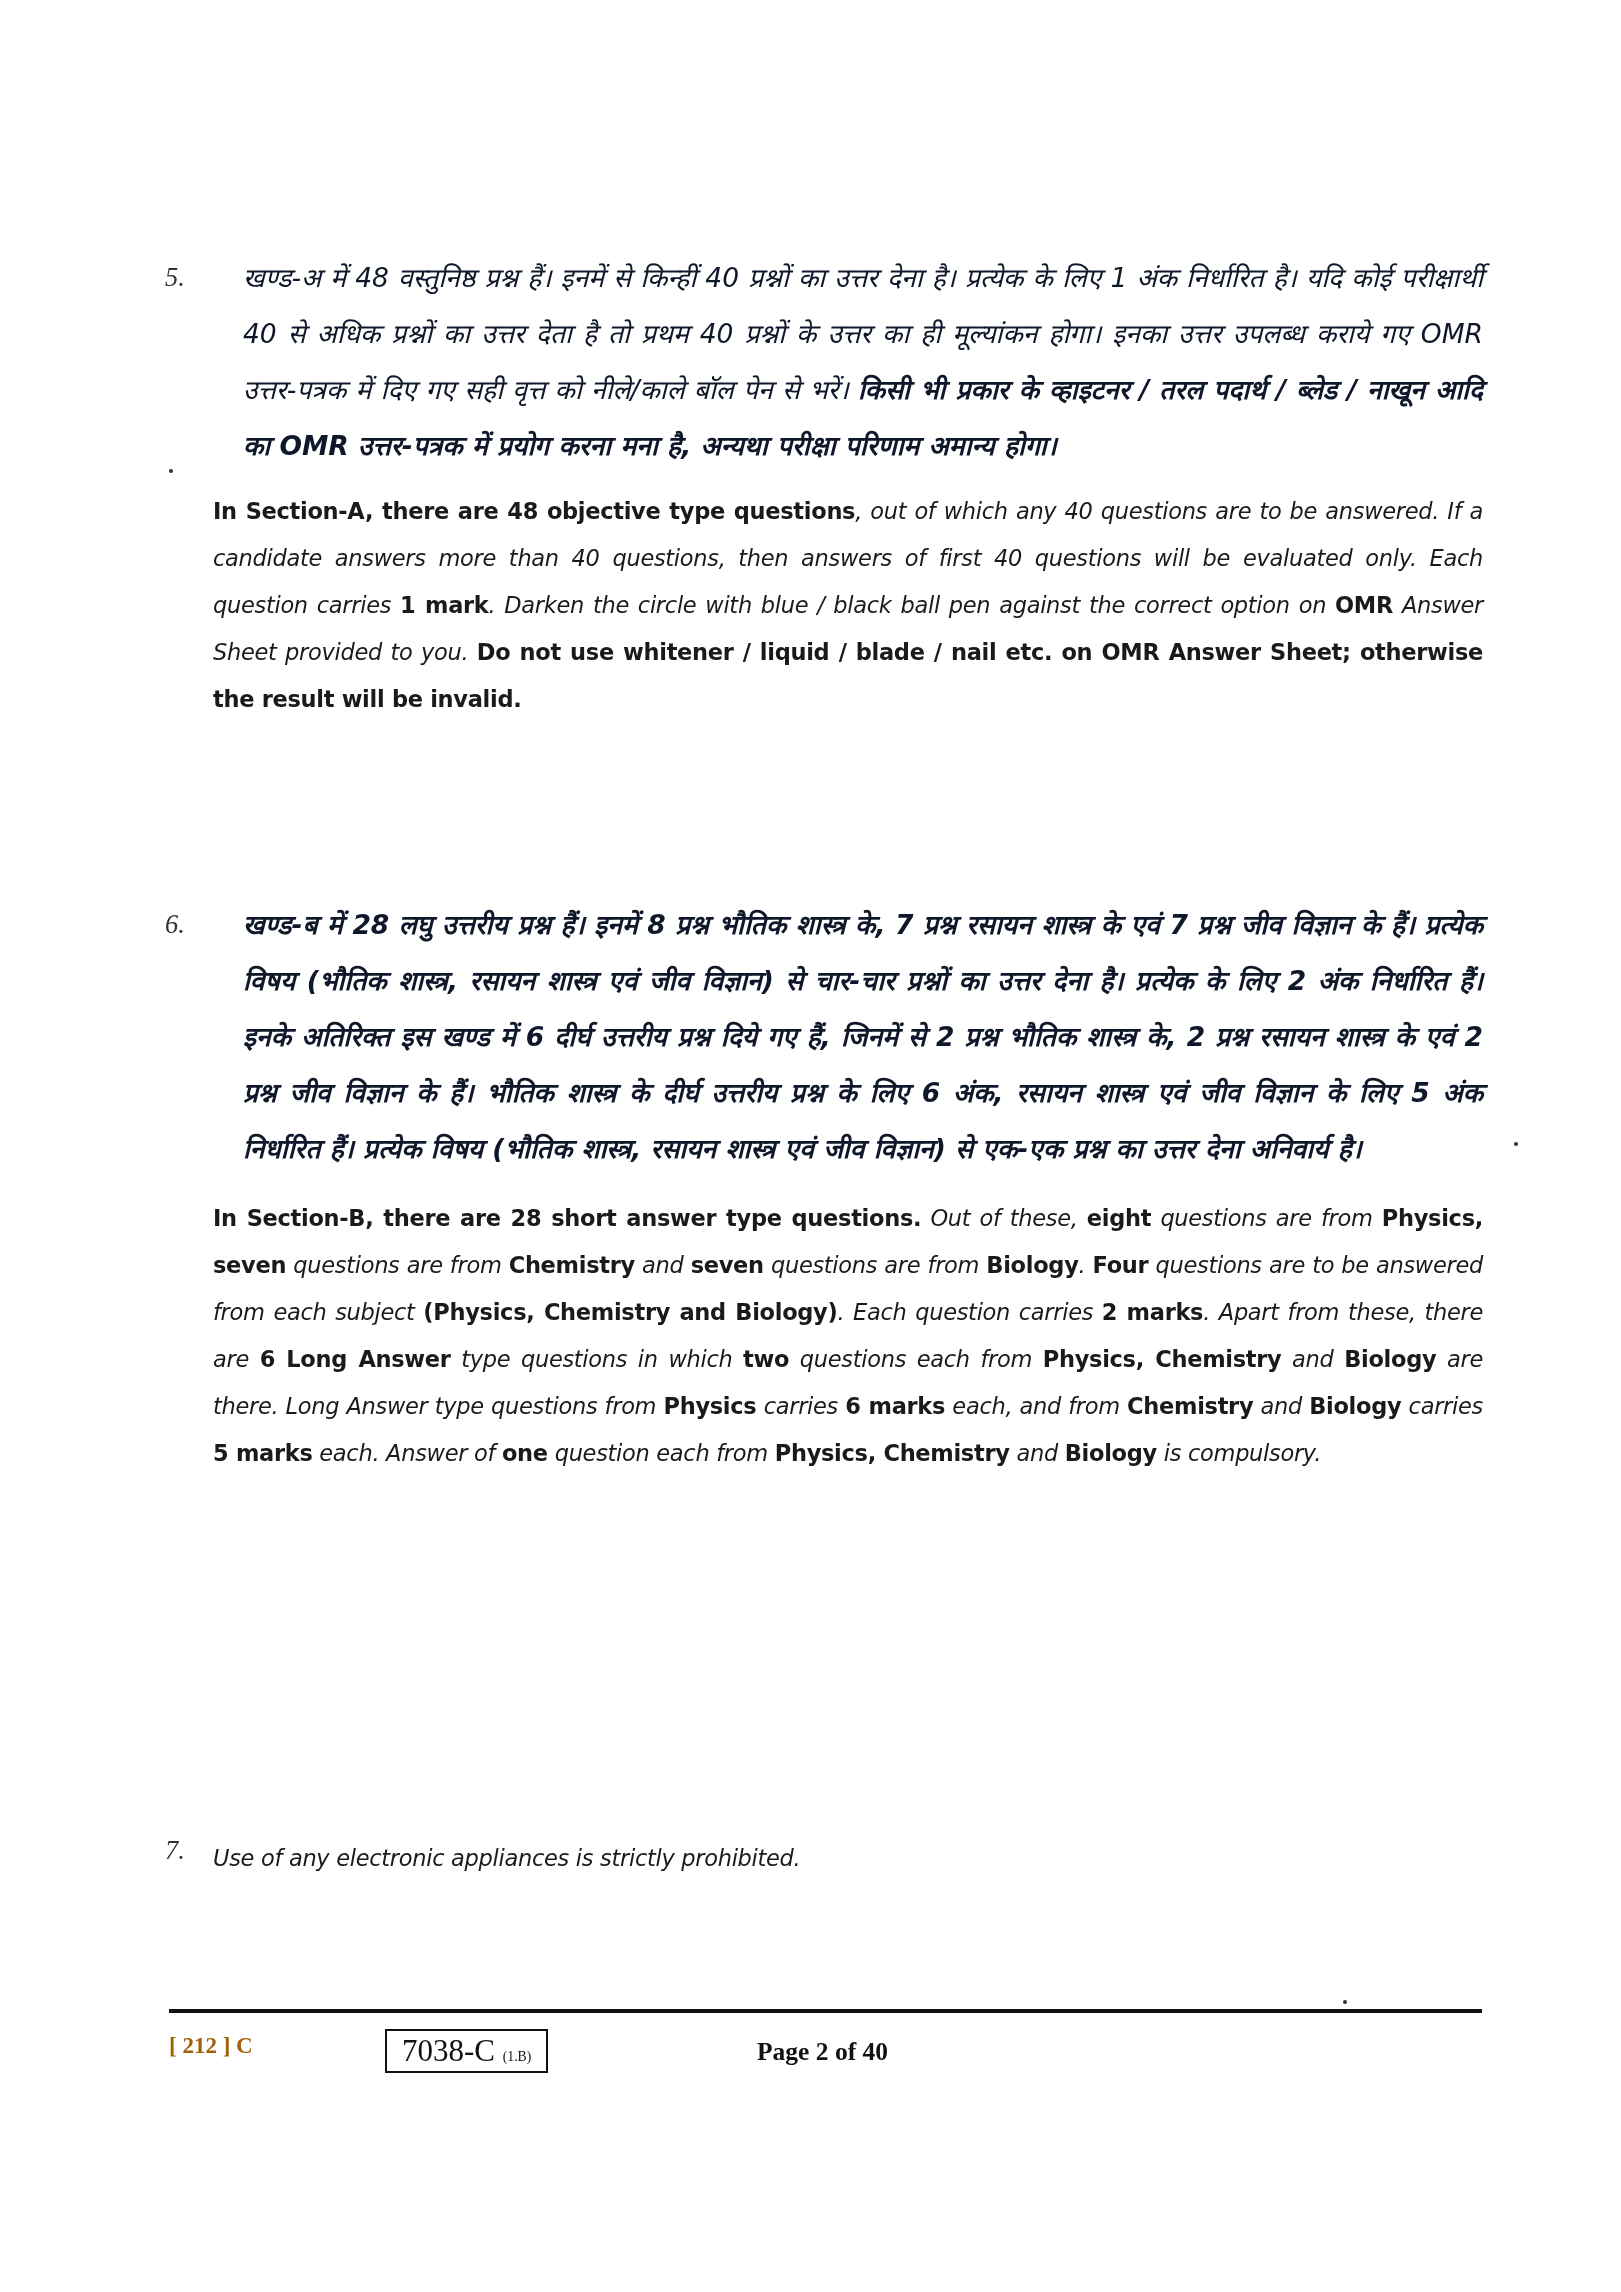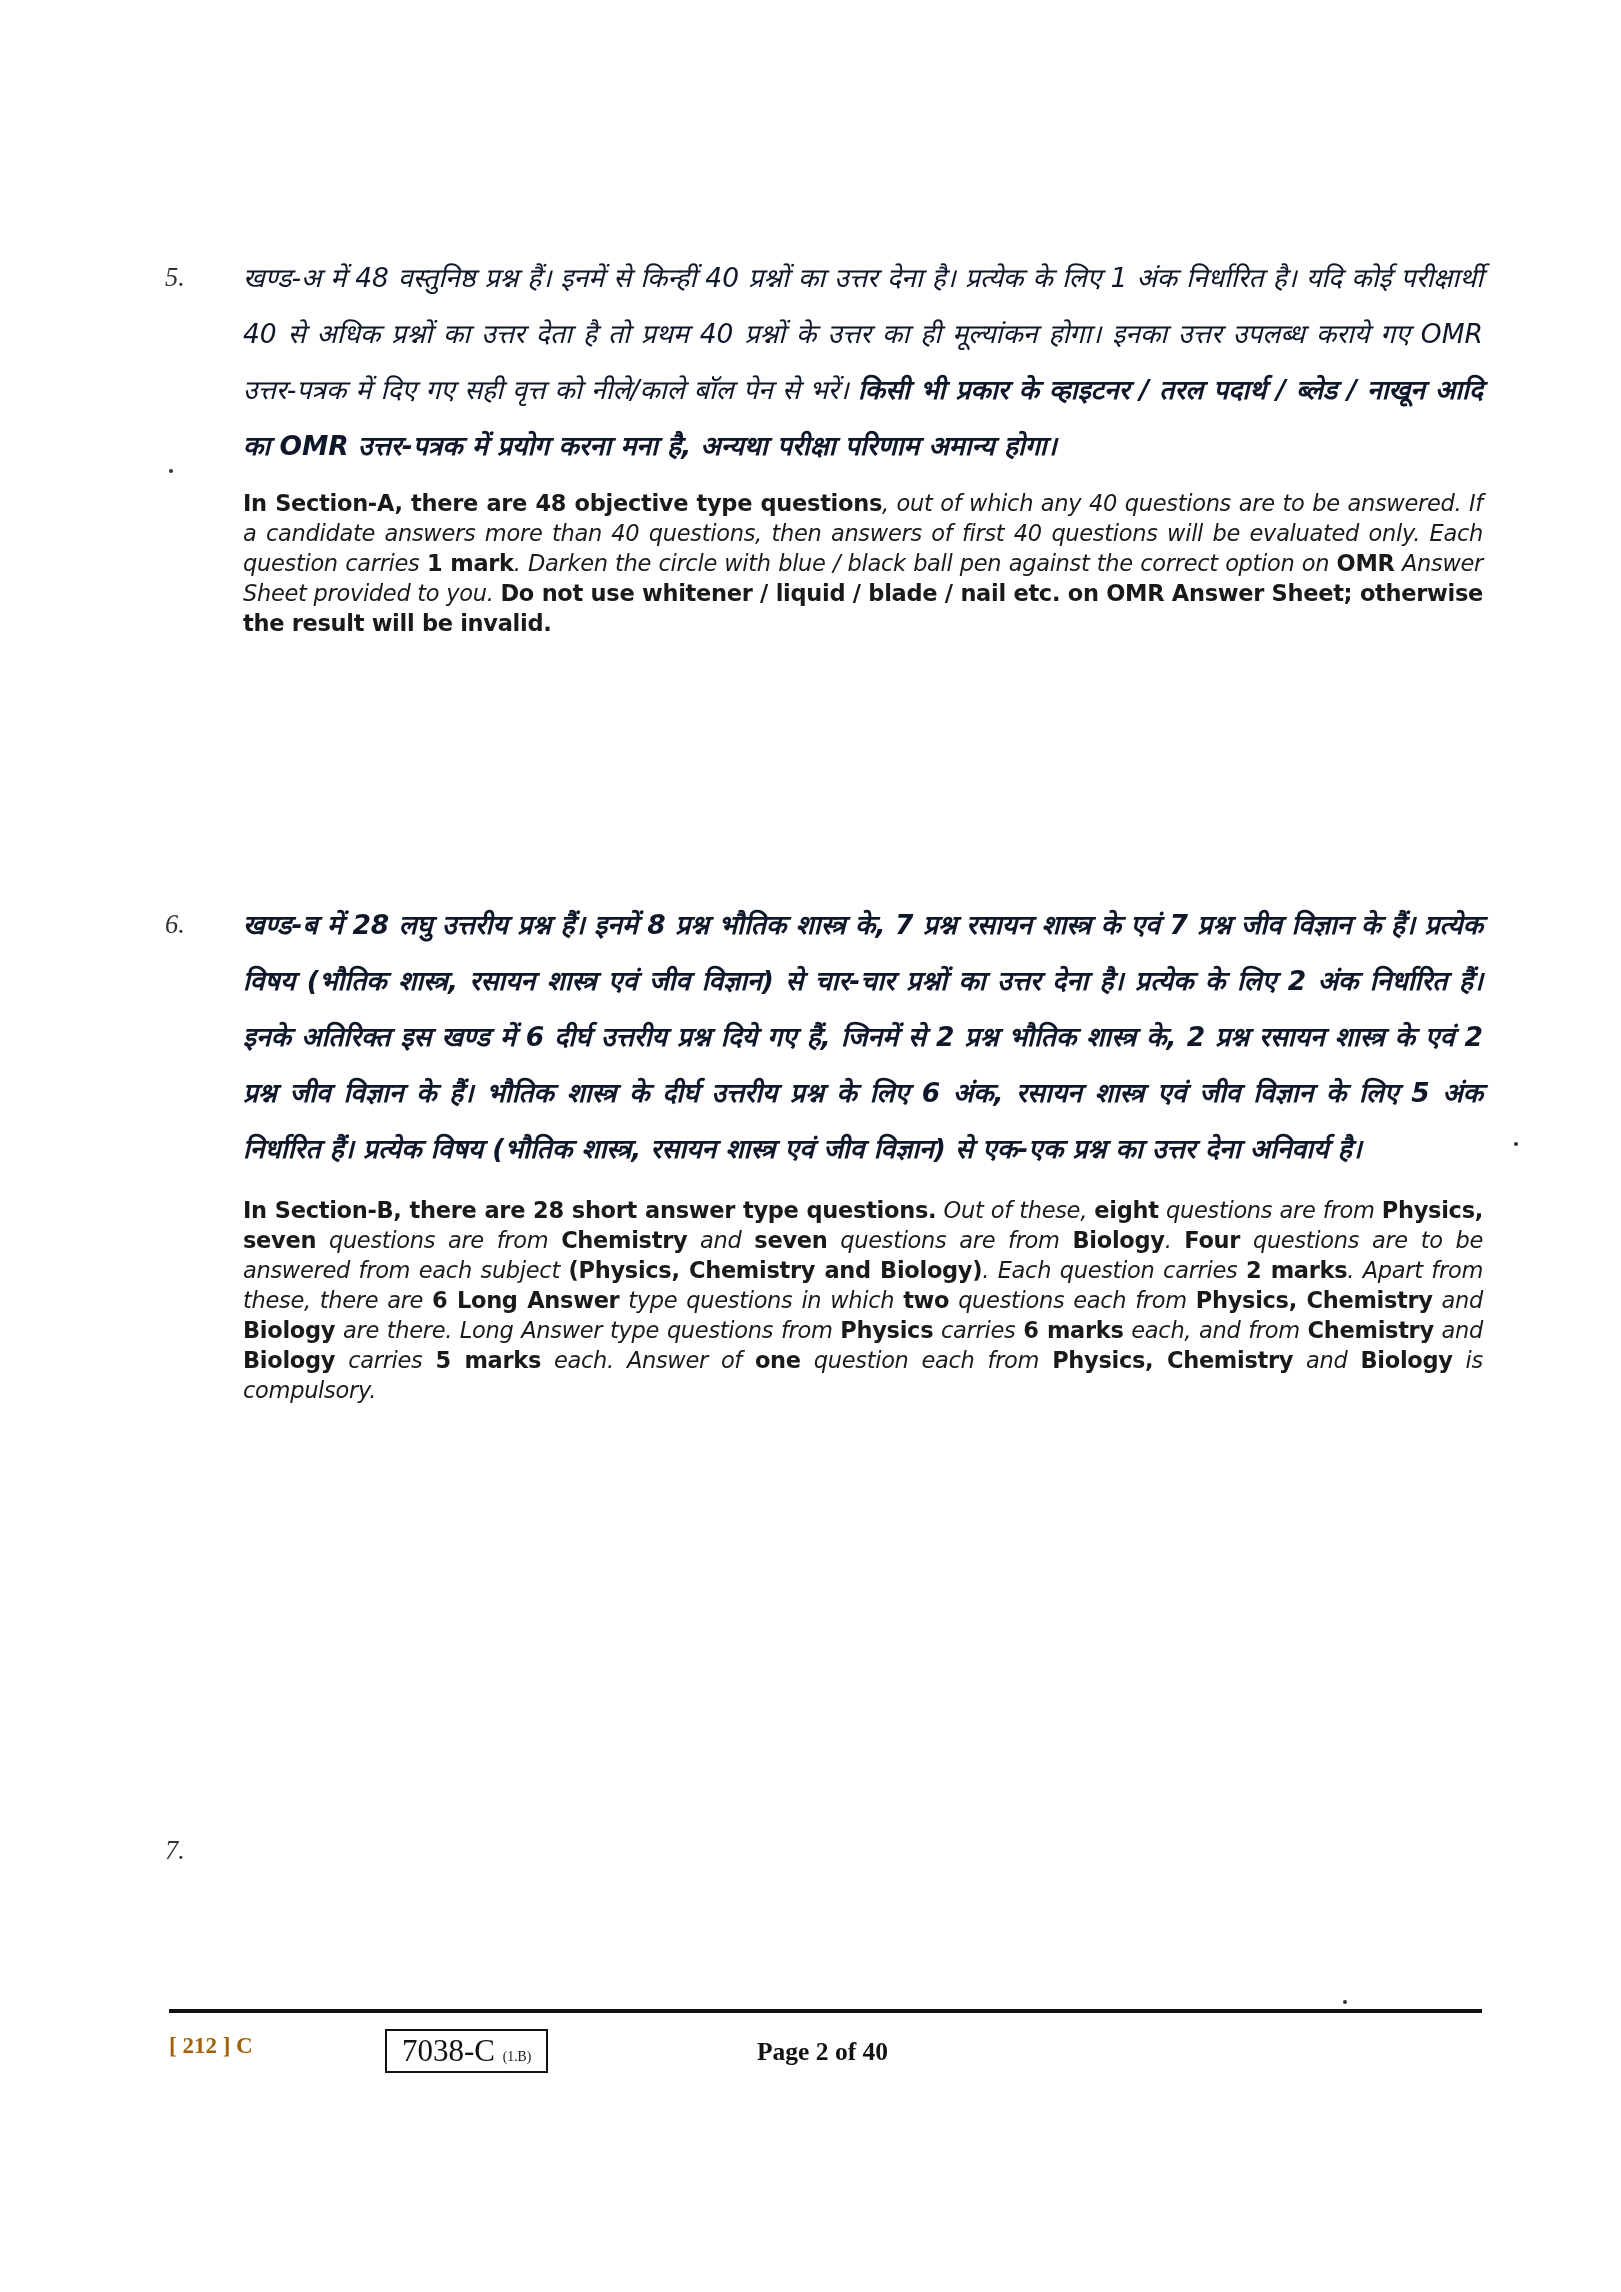--- a/index.html
+++ b/index.html
@@ -1,21 +1,21 @@
 <!DOCTYPE html>
 <html><head>
 <meta charset="utf-8">
 <style>
   html, body { margin:0; padding:0; background:#ffffff; }
   body { width:1621px; height:2293px; position:relative; overflow:hidden; color:#111; font-family:"DejaVu Serif", serif; }
   .item { position:absolute; left:165px; width:1318px; }
   .num { position:absolute; left:0; top:0; font-family:"Liberation Serif", serif; font-style:italic; font-size:26.5px; color:#333; }
   .hi { margin-left:78px; font-family:"DejaVu Sans", sans-serif; font-style:italic; font-size:26.5px; line-height:56px; text-align:justify; color:#0f172a; }
   .hi b { font-weight:bold; }
-  .en { margin-left:78px; margin-top:9.8px; font-family:"DejaVu Sans", sans-serif; font-style:italic; font-size:22.5px; line-height:30px; text-align:justify; color:#1a1a1a; letter-spacing:-0.3px; }
+  .en { margin-left:48px; margin-top:9.8px; font-family:"DejaVu Sans", sans-serif; font-style:italic; font-size:22.5px; line-height:47px; text-align:justify; color:#1a1a1a; letter-spacing:-0.3px; }
   .en b { font-weight:bold; font-style:normal; }
   .speck { position:absolute; width:3.9px; height:3.9px; background:#333; border-radius:50%; }
   .footer-rule { position:absolute; left:169px; top:2009px; width:1313px; height:3.9px; background:#111; }
   .footer { position:absolute; left:169px; top:2029px; height:49px; width:1313px; font-family:"Liberation Serif", serif; }
   .code { position:absolute; left:0; top:3.9px; font-size:23px; font-weight:bold; color:#a16207; }
   .box { position:absolute; left:216px; top:0px; border:2.9px solid #111; padding:2px 15px; font-size:31px; color:#111; }
   .box small { font-size:13.7px; }
   .page { position:absolute; left:588px; top:7.8px; font-size:25.5px; font-weight:bold; color:#111; }
 </style>
 </head>
@@ -37,20 +37,21 @@
 <div class="item" style="top:897px;">
   <span class="num" style="top:11.8px;">6.</span>
   <div class="hi" style="font-weight:bold;">खण्ड-ब में 28 लघु उत्तरीय प्रश्न हैं। इनमें 8 प्रश्न भौतिक शास्त्र के, 7 प्रश्न रसायन शास्त्र के एवं 7 प्रश्न जीव विज्ञान के हैं। प्रत्येक विषय (भौतिक शास्त्र, रसायन शास्त्र एवं जीव विज्ञान) से चार-चार प्रश्नों का उत्तर देना है। प्रत्येक के लिए 2 अंक निर्धारित हैं। इनके अतिरिक्त इस खण्ड में 6 दीर्घ उत्तरीय प्रश्न दिये गए हैं, जिनमें से 2 प्रश्न भौतिक शास्त्र के, 2 प्रश्न रसायन शास्त्र के एवं 2 प्रश्न जीव विज्ञान के हैं। भौतिक शास्त्र के दीर्घ उत्तरीय प्रश्न के लिए 6 अंक, रसायन शास्त्र एवं जीव विज्ञान के लिए 5 अंक निर्धारित हैं। प्रत्येक विषय (भौतिक शास्त्र, रसायन शास्त्र एवं जीव विज्ञान) से एक-एक प्रश्न का उत्तर देना अनिवार्य है।</div>
   <div class="en" id="en6" style="margin-top:17.6px;"><b>In Section-B, there are 28 short answer type questions.</b><span> Out of these, </span><b>eight</b><span> questions are from </span><b>Physics, seven</b><span> questions are from </span><b>Chemistry</b><span> and </span><b>seven</b><span> questions are from </span><b>Biology</b><span>. </span><b>Four</b><span> questions are to be answered from each subject </span><b>(Physics, Chemistry and Biology)</b><span>. Each question carries </span><b>2 marks</b><span>. Apart from these, there are </span><b>6 Long Answer</b><span> type questions in which </span><b>two</b><span> questions each from </span><b>Physics, Chemistry</b><span> and </span><b>Biology</b><span> are there. Long Answer type questions from </span><b>Physics</b><span> carries </span><b>6 marks</b><span> each, and from </span><b>Chemistry</b><span> and </span><b>Biology</b><span> carries </span><b>5 marks</b><span> each. Answer of </span><b>one</b><span> question each from </span><b>Physics, Chemistry</b><span> and </span><b>Biology</b><span> is compulsory.</span></div>
 </div>
 
 <div class="speck" style="left:1514px; top:1142px;"></div>
 
 <div class="item" style="top:1823px;">
   <span class="num" style="top:11.8px;">7.</span>
+  <div class="en" style="margin-top:11.8px;">Use of any electronic appliances is strictly prohibited.</div>
 </div>
 
 <div class="footer-rule"></div>
 <div class="speck" style="left:1343px; top:2000px;"></div>
 <div class="footer">
   <span class="code">[ 212 ] C</span>
   <span class="box"><span>7038-C</span> <small>(1.B)</small></span>
   <span class="page">Page 2 of 40</span>
 </div>
 

